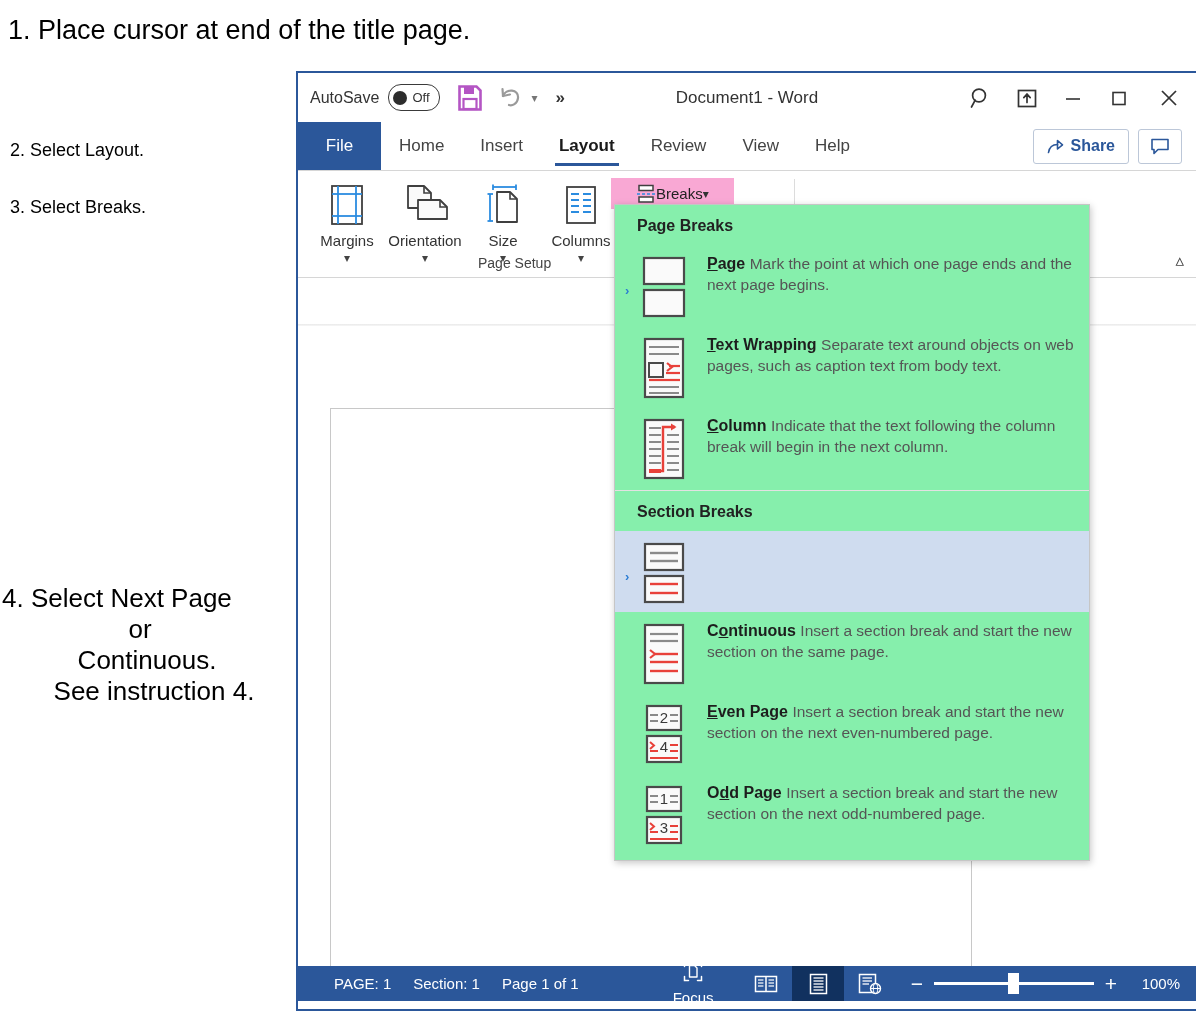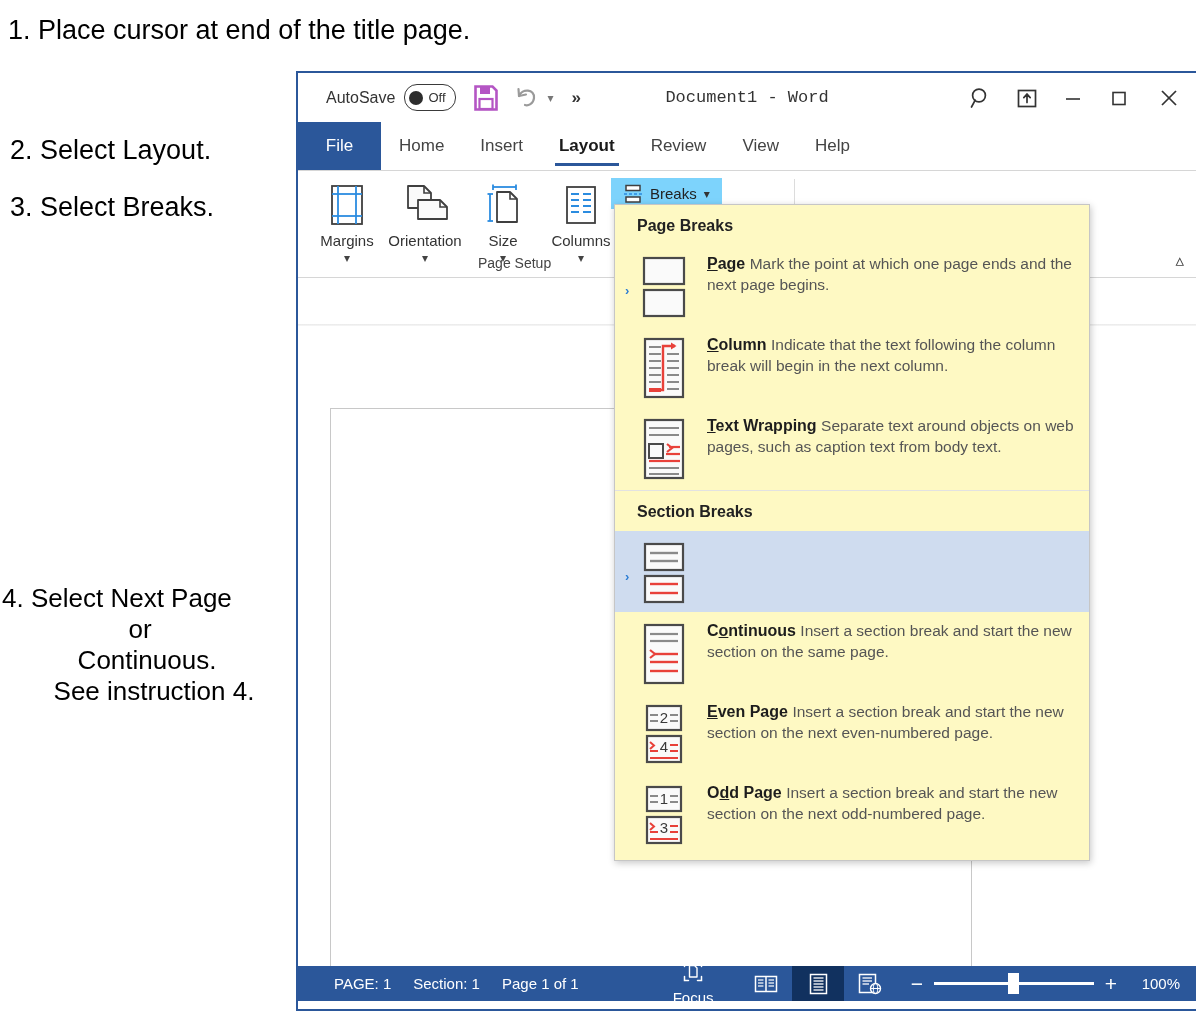--- a/index.html
+++ b/index.html
@@ -12,21 +12,21 @@
   }
 
   
   .instructions{
     position:absolute;left:0;top:0;width:300px;height:1011px;
     font-family:"Liberation Sans", sans-serif;
     color:#000;
   }
   .ins-line{
     position:absolute;
-    font-size:27px;
+    font-size:18px;
     line-height:32px;
     white-space:pre;
     color:#000;
   }
   #ins1{left:8px;top:14px;font-size:27px;}
   #ins2{left:10px;top:134px;}
   #ins3{left:10px;top:191px;}
 
   .ins4-block{
     position:absolute;left:0px;top:583px;width:298px;
@@ -45,37 +45,37 @@
     border-right:none;border-top:2px solid #2b579a;
     box-sizing:border-box;
     overflow:hidden;
   }
 
   
   .titlebar{
     position:relative;height:49px;background:#ffffff;
     display:flex;align-items:center;
   }
-  .autosave-group{display:flex;align-items:center;margin-left:28px;}
+  .autosave-group{display:flex;align-items:center;margin-left:12px;}
   .autosave-label{font-size:16px;color:#333;margin-right:9px;}
   .toggle{
     width:50px;height:25px;border:1.4px solid #3a3a3a;border-radius:13px;
     display:flex;align-items:center;background:#fff;
   }
   .toggle-knob{
     width:14px;height:14px;border-radius:50%;background:#2d2d2d;margin-left:4px;
   }
   .toggle-text{font-size:13px;color:#333;margin-left:5px;}
   .save-icon{margin-left:18px;width:24px;height:26px;}
   .undo-icon{margin-left:17px;width:26px;height:24px;}
   .chev-sm{margin-left:6px;font-size:12px;color:#777;}
   .more-icon{margin-left:18px;font-size:17px;color:#333;font-weight:bold;letter-spacing:-2px;}
   .doc-title{
     position:absolute;left:0;right:0;text-align:center;
-    font-size:17px;color:#333;pointer-events:none;font-family:Liberation Mono, monospace;
+    font-size:17px;color:#333;pointer-events:none;
   }
   .title-right{margin-left:auto;display:flex;align-items:center;}
   .tb-btn{
     width:46px;height:46px;display:flex;align-items:center;justify-content:center;
     cursor:default;
   }
   .tb-btn.close{width:54px;}
 
   
   .tabrow{
@@ -121,21 +121,21 @@
   .group-divider{
     position:absolute;left:496px;top:8px;width:1px;height:82px;background:#dcdcdc;
   }
   .pg-setup-label{position:absolute;left:180px;top:84px;font-size:14px;color:#444;}
   .ribbon-collapse{
     position:absolute;right:12px;bottom:6px;font-size:17px;color:#444;
   }
 
   .breaks-btn{
     position:absolute;left:313px;top:7px;height:31px;
-    background:#7dd3fc;display:flex;align-items:center;padding:0 12px;gap:7px;
+    background:#f9a8d4;display:flex;align-items:center;padding:0 25px;
   }
   .breaks-lbl{font-size:15px;color:#222;}
   .breaks-chev{font-size:12px;color:#333;}
 
   
   .docarea{
     position:absolute;left:0;right:0;top:251px;bottom:35px;background:#fff;
   }
   .page-sheet{
     position:absolute;left:32px;top:84px;width:640px;height:590px;
@@ -160,21 +160,21 @@
   .view-btn.active{background:#11315f;}
   .zoom-wrap{display:flex;align-items:center;gap:10px;margin-left:14px;}
   .zoom-minus,.zoom-plus{font-size:21px;line-height:16px;color:#fff;width:14px;text-align:center;}
   .zoom-track{position:relative;width:160px;height:3px;background:#fff;}
   .zoom-thumb{position:absolute;left:74px;top:-9px;width:11px;height:21px;background:#fff;}
   .zoom-pct{font-size:15px;margin-left:14px;width:48px;text-align:right;}
 
   
   .breaks-menu{
     position:absolute;left:614px;top:204px;width:474px;
-    background:#fef9c3;border:1px solid #c6c6c6;
+    background:#86efac;border:1px solid #c6c6c6;
     box-shadow:1px 2px 7px rgba(0,0,0,.22);
     z-index:40;
     padding-bottom:5px;
   }
   .menu-head{
     font-size:16px;font-weight:bold;color:#222;padding:12px 0 10px 22px;
   }
   .menu-sep{height:1px;background:#e2e2e2;margin:2px 0 0 0;}
   .menu-item{
     display:flex;align-items:flex-start;padding:8px 14px 8px 22px;gap:16px;position:relative;
@@ -269,20 +269,38 @@
 
   <div class="tabrow">
     <div class="tab-file">File</div>
     <div class="tab">Home</div>
     <div class="tab">Insert</div>
     <div class="tab active">Layout</div>
     <div class="tab">Review</div>
     <div class="tab">View</div>
     <div class="tab">Help</div>
 
+    <div class="tabrow-right">
+      <div class="share-btn">
+        <span>
+          <svg width="17" height="15" viewBox="0 0 17 15">
+            <path d="M1.5 13.5 C2.5 7, 7 5.5, 10.5 5.5" fill="none" stroke="#2b579a" stroke-width="1.6" stroke-linecap="round"></path>
+            <path d="M10.5 1.5 L15.5 5.8 L10.5 10 Z" fill="none" stroke="#2b579a" stroke-width="1.6" stroke-linejoin="round"></path>
+          </svg>
+        </span>
+        <span>Share</span>
+      </div>
+      <div class="comment-btn">
+        <span>
+          <svg width="20" height="18" viewBox="0 0 20 18">
+            <path d="M2 2.5h16v10H8l-4 4v-4H2z" fill="none" stroke="#2b579a" stroke-width="1.6" stroke-linejoin="round"></path>
+          </svg>
+        </span>
+      </div>
+    </div>
   </div>
 
   <div class="ribbon">
     <div class="pg-group">
 
       <div class="rb-item">
         <span class="rb-ico">
           <svg width="42" height="44" viewBox="0 0 42 44">
             <rect x="6" y="3" width="30" height="38" fill="#fff" stroke="#3f3f3f" stroke-width="1.8"></rect>
             <line x1="12" y1="3" x2="12" y2="41" stroke="#2b8ce0" stroke-width="1.8"></line>
@@ -438,20 +456,45 @@
     <span class="mi-marker">›</span>
     <span class="mi-icon">
       <svg width="50" height="62" viewBox="0 0 50 62">
         <rect x="5" y="2" width="40" height="26" fill="#fafafa" stroke="#4a4a4a" stroke-width="2.2"></rect>
         <rect x="5" y="34" width="40" height="26" fill="#fafafa" stroke="#4a4a4a" stroke-width="2.2"></rect>
       </svg>
     </span>
     <span class="mi-text">
       <span class="mi-title"><u>P</u>age</span>
       <span class="mi-desc">Mark the point at which one page ends and the next page begins.</span>
+    </span>
+  </div>
+
+  <div class="menu-item">
+    <span class="mi-icon">
+      <svg width="50" height="62" viewBox="0 0 50 62">
+        <rect x="6" y="2" width="38" height="58" fill="#fafafa" stroke="#4a4a4a" stroke-width="2.2"></rect>
+        <g stroke="#8a8a8a" stroke-width="2">
+          <line x1="10" y1="10" x2="40" y2="10"></line>
+            <line x1="10" y1="17" x2="40" y2="17"></line>
+          <line x1="10" y1="50" x2="40" y2="50"></line>
+            <line x1="10" y1="56" x2="40" y2="56"></line>
+        </g>
+        <rect x="10" y="26" width="14" height="14" fill="none" stroke="#4a4a4a" stroke-width="2"></rect>
+        <path d="M28 26 L33 30 L28 34" fill="none" stroke="#e8413a" stroke-width="2.2"></path>
+        <g stroke="#e8413a" stroke-width="2.2">
+          <line x1="30" y1="29" x2="41" y2="29"></line>
+          <line x1="27" y1="36" x2="41" y2="36"></line>
+          <line x1="10" y1="43" x2="41" y2="43"></line>
+        </g>
+      </svg>
+    </span>
+    <span class="mi-text">
+      <span class="mi-title"><u>T</u>ext Wrapping</span>
+      <span class="mi-desc">Separate text around objects on web pages, such as caption text from body text.</span>
     </span>
   </div>
 
   <div class="menu-item">
     <span class="mi-icon">
       <svg width="50" height="62" viewBox="0 0 50 62">
         <rect x="6" y="2" width="38" height="58" fill="#fafafa" stroke="#4a4a4a" stroke-width="2.2"></rect>
         <g stroke="#8a8a8a" stroke-width="2">
           <line x1="10" y1="10" x2="22" y2="10"></line>
             <line x1="10" y1="17" x2="22" y2="17"></line>
@@ -470,45 +513,20 @@
         <path d="M32 5.5 L37.5 9 L32 12.5 Z" fill="#e8413a"></path>
         <line x1="10" y1="53" x2="22" y2="53" stroke="#e8413a" stroke-width="4"></line>
       </svg>
     </span>
     <span class="mi-text">
       <span class="mi-title"><u>C</u>olumn</span>
       <span class="mi-desc">Indicate that the text following the column break will begin in the next column.</span>
     </span>
   </div>
 
-  <div class="menu-item">
-    <span class="mi-icon">
-      <svg width="50" height="62" viewBox="0 0 50 62">
-        <rect x="6" y="2" width="38" height="58" fill="#fafafa" stroke="#4a4a4a" stroke-width="2.2"></rect>
-        <g stroke="#8a8a8a" stroke-width="2">
-          <line x1="10" y1="10" x2="40" y2="10"></line>
-            <line x1="10" y1="17" x2="40" y2="17"></line>
-          <line x1="10" y1="50" x2="40" y2="50"></line>
-            <line x1="10" y1="56" x2="40" y2="56"></line>
-        </g>
-        <rect x="10" y="26" width="14" height="14" fill="none" stroke="#4a4a4a" stroke-width="2"></rect>
-        <path d="M28 26 L33 30 L28 34" fill="none" stroke="#e8413a" stroke-width="2.2"></path>
-        <g stroke="#e8413a" stroke-width="2.2">
-          <line x1="30" y1="29" x2="41" y2="29"></line>
-          <line x1="27" y1="36" x2="41" y2="36"></line>
-          <line x1="10" y1="43" x2="41" y2="43"></line>
-        </g>
-      </svg>
-    </span>
-    <span class="mi-text">
-      <span class="mi-title"><u>T</u>ext Wrapping</span>
-      <span class="mi-desc">Separate text around objects on web pages, such as caption text from body text.</span>
-    </span>
-  </div>
-
   <div class="menu-sep"></div>
   <div class="menu-head">Section Breaks</div>
 
   <div class="menu-item selected">
     <span class="mi-marker">›</span>
     <span class="mi-icon">
       <svg width="50" height="62" viewBox="0 0 50 62">
         <rect x="6" y="2" width="38" height="26" fill="#fafafa" stroke="#4a4a4a" stroke-width="2.2"></rect>
         <g stroke="#8a8a8a" stroke-width="2.4">
           <line x1="11" y1="11" x2="39" y2="11"></line>

